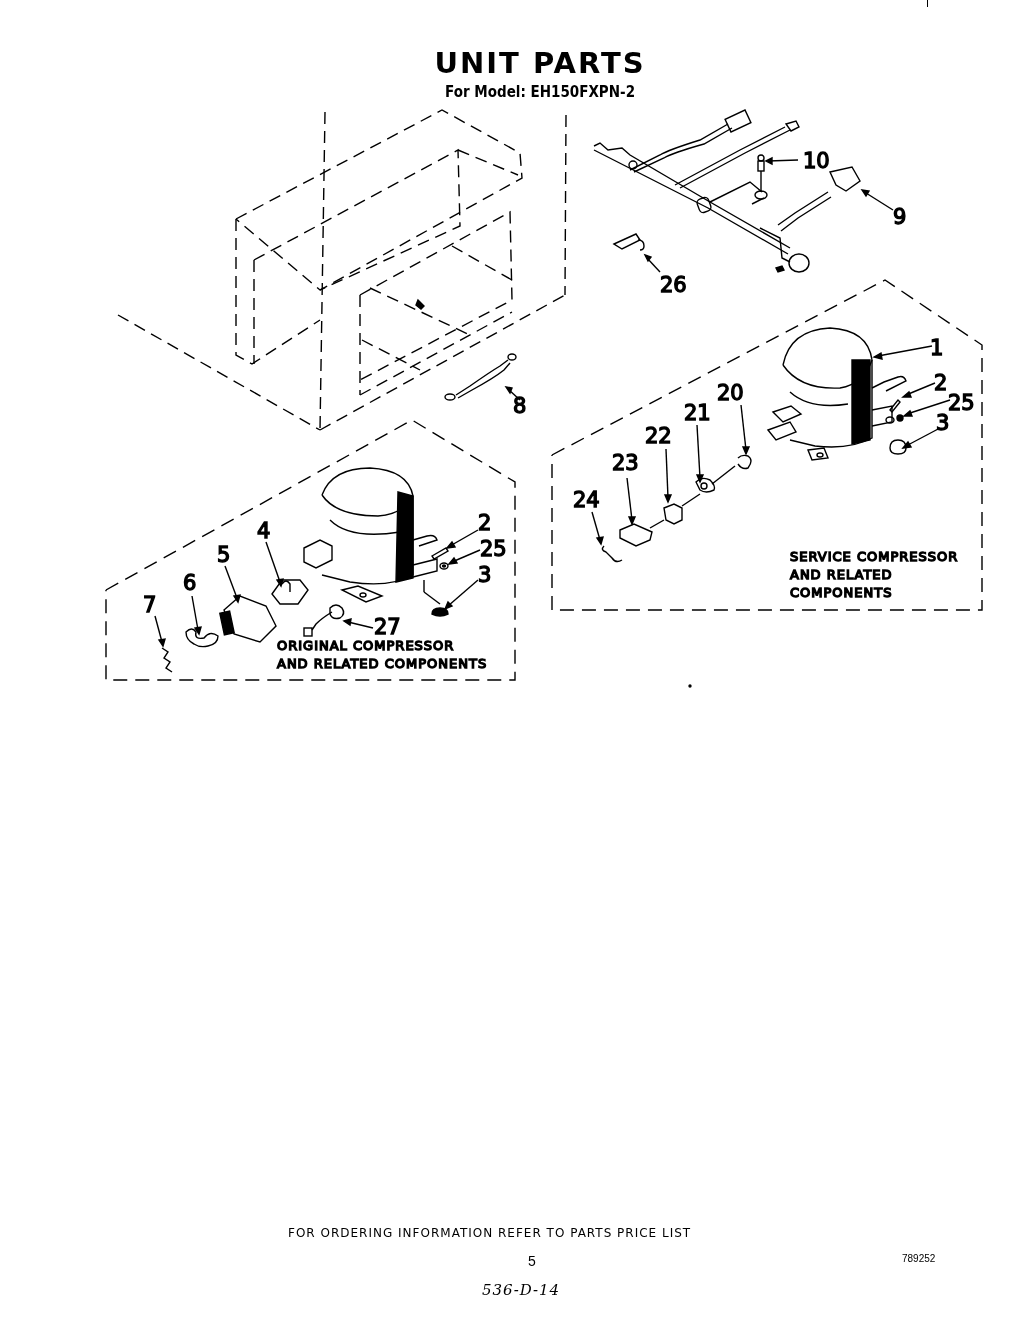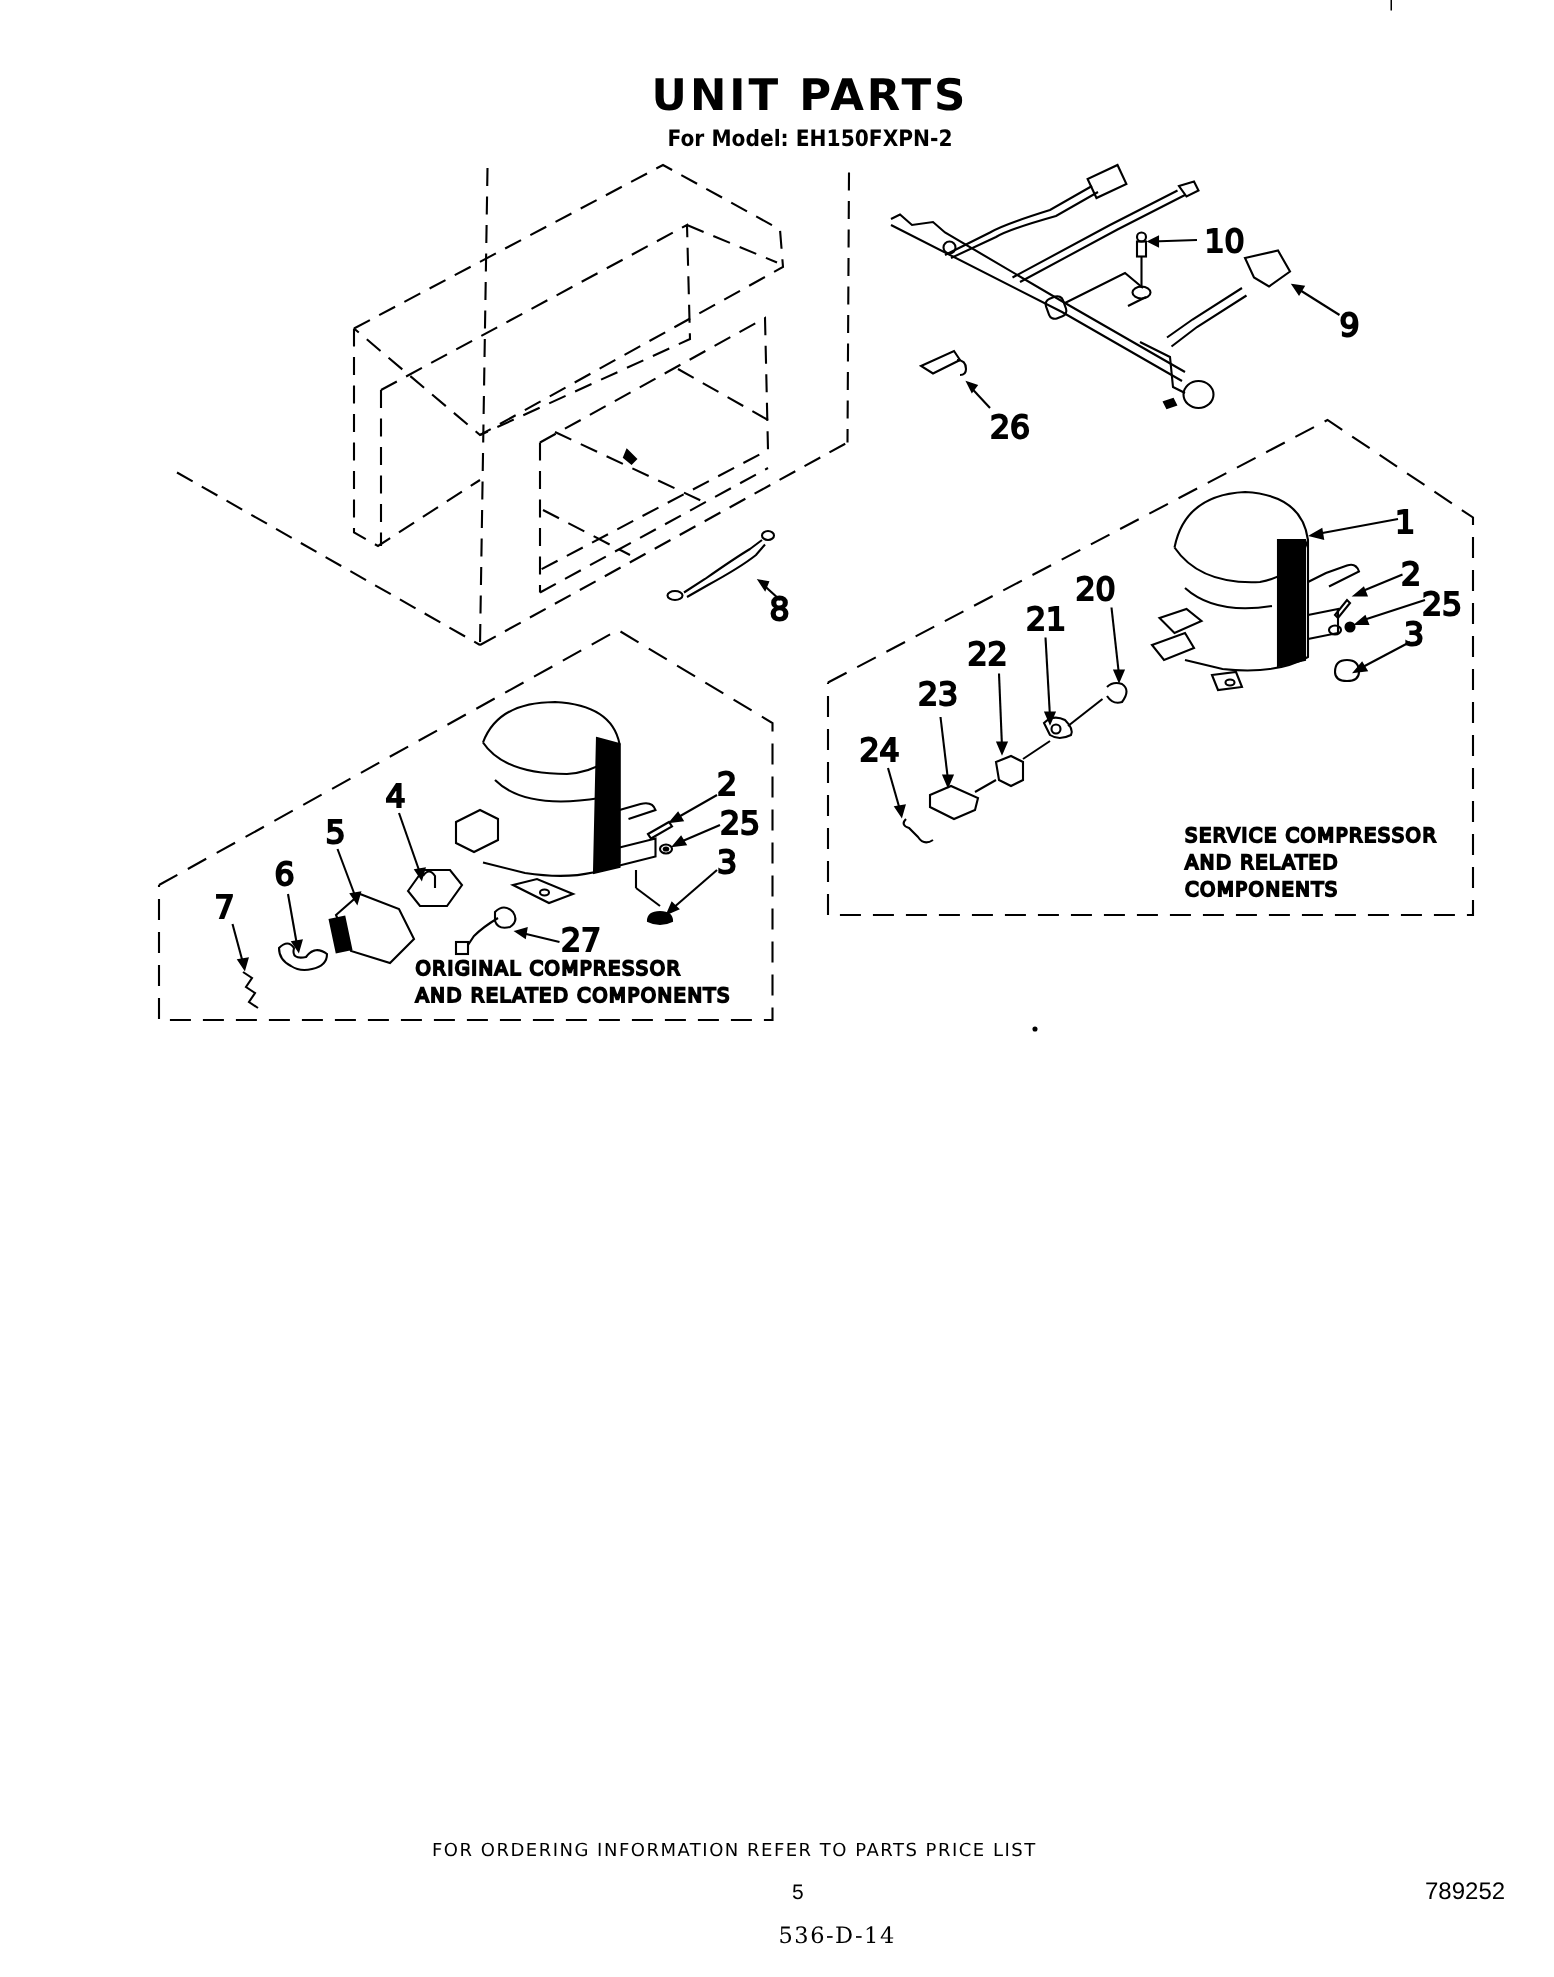--- a/index.html
+++ b/index.html
@@ -9,23 +9,23 @@
            font-family:"DejaVu Sans", sans-serif; font-weight:bold; font-size:29px; letter-spacing:2px; }
   .subtitle { position:absolute; left:0; width:1080px; top:83px; text-align:center;
            font-family:"DejaVu Sans", sans-serif; font-weight:bold; font-size:15px; transform:scaleX(0.9); }
   .diagram { position:absolute; left:0; top:0; }
   .diagram text { font-family:"DejaVu Sans", sans-serif; fill:#000; }
   .num { font-size:21px; }
   .cap { font-size:13px; letter-spacing:1px; }
   .footer { position:absolute; top:1226px; left:288px; font-weight:normal; font-size:12px;
             letter-spacing:1px; font-family:"DejaVu Sans", sans-serif; }
   .page-no { position:absolute; top:1253px; left:528px; font-size:14px; }
-  .doc-no { position:absolute; top:1253px; left:902px; font-size:16px;margin-left:48px; }
-  .hand { position:absolute; top:1281px; left:482px; font-size:15px; 
-          font-family:"DejaVu Serif", serif; letter-spacing:1px;margin-left:37px; }
+  .doc-no { position:absolute; top:1253px; left:902px; font-size:10px; }
+  .hand { position:absolute; top:1281px; left:482px; font-size:15px; font-style:italic;
+          font-family:"DejaVu Serif", serif; letter-spacing:1px; }
   .tick { position:absolute; left:927px; top:0; width:1px; height:7px; background:#000; }
 </style>
 </head>
 <body>
 
 <div class="tick"></div>
 
 <div class="title">UNIT PARTS</div>
 <div class="subtitle">For Model: EH150FXPN-2</div>
 

